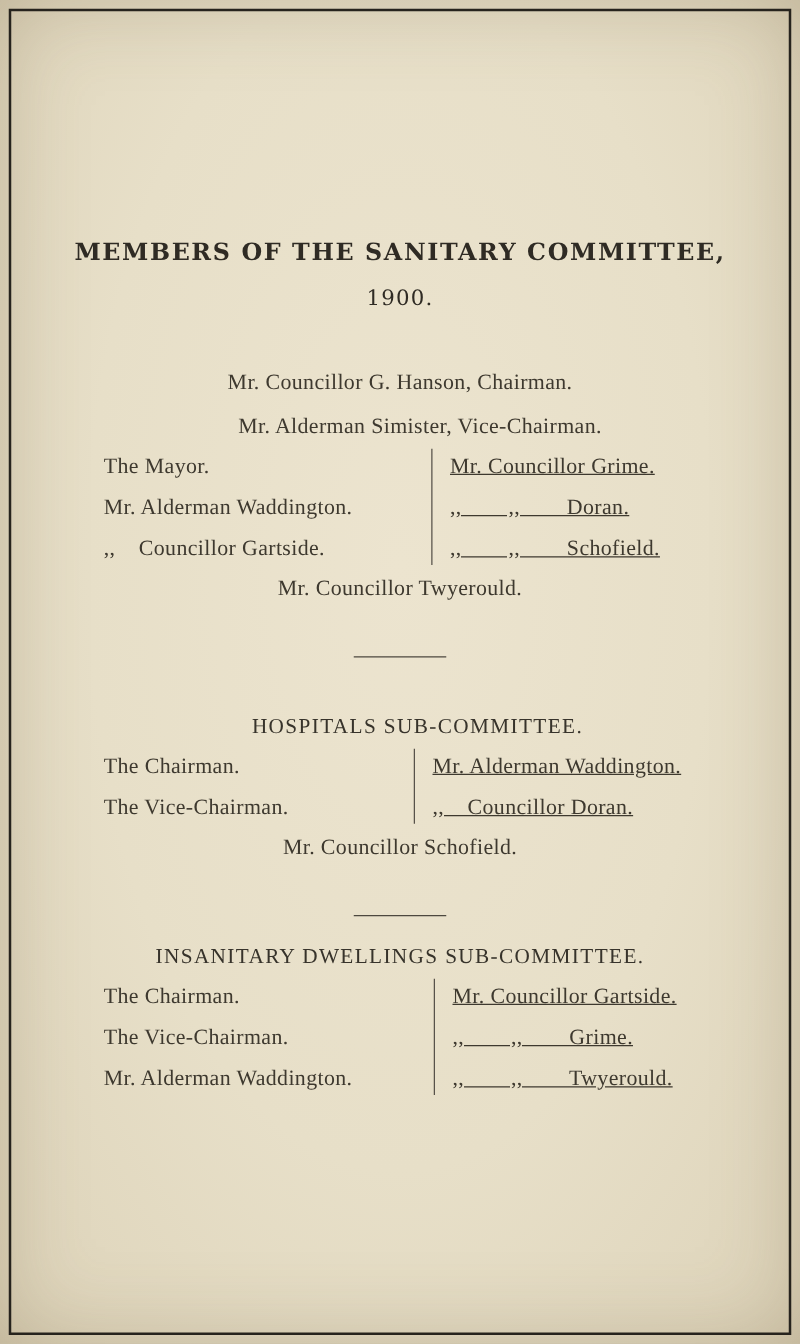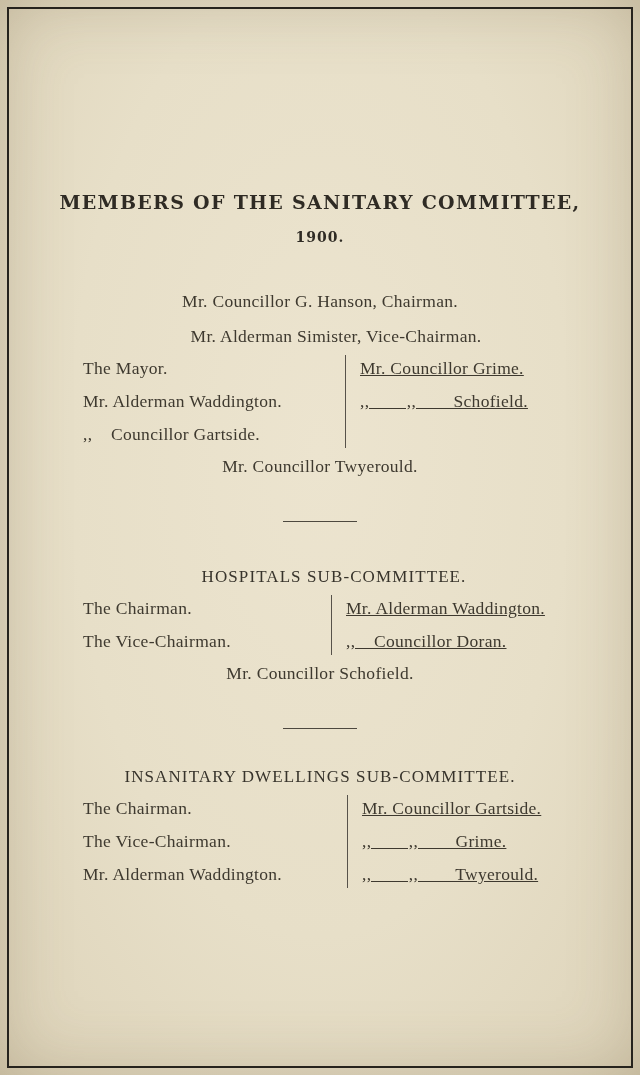--- a/index.html
+++ b/index.html
@@ -31,22 +31,22 @@
   }
   .title {
     font-family: "DejaVu Serif", serif;
     font-weight: bold;
     font-size: 19px;
     letter-spacing: 1.3px;
     color: #2f2b24;
   }
   .year {
     font-family: "DejaVu Serif", serif;
-    font-weight: bold;
-    font-size: 14px;
+    font-weight: normal;
+    font-size: 17px;
     letter-spacing: 1px;
     margin-top: 16px;
     color: #2f2b24;
   }
   .line {
     font-size: 17.5px;
     letter-spacing: 0.3px;
   }
   .chairman { margin-top: 46px; }
   .vice     { margin-top: 14px; padding-left: 32px; }
@@ -78,21 +78,21 @@
     border-top: 1px solid #4d483f;
     margin: 44px auto 0 auto;
   }
   .heading {
     font-size: 17px;
     letter-spacing: 1.1px;
     margin-top: 45px;
     color: #37332b;
   }
   .heading-2 { margin-top: 45px; padding-left: 28px; }
-  .heading-3 { margin-top: 38px; }
+  .heading-3 { margin-top: 22px; }
 </style>
 </head>
 <body>
 
 <div class="sheet">
   <div class="frame"></div>
   <div class="content">
 
     <div class="title">MEMBERS OF THE SANITARY COMMITTEE,</div>
     <div class="year">1900.</div>
@@ -102,20 +102,21 @@
 
     <div class="cols cols-1">
       <div class="col left">
         <div class="row">The Mayor.</div>
         <div class="row">Mr. Alderman Waddington.</div>
         <div class="row">,,    Councillor Gartside.</div>
       </div>
       <div class="vdiv"></div>
       <div class="col right">
         <div class="row">Mr. Councillor Grime.</div>
+        <div class="row">,,        ,,        Doran.</div>
         <div class="row">,,        ,,        Schofield.</div>
       </div>
     </div>
     <div class="line footer-line">Mr. Councillor Twyerould.</div>
 
     <div class="rule"></div>
 
     <div class="heading heading-2">HOSPITALS SUB-COMMITTEE.</div>
     <div class="cols cols-2">
       <div class="col left">

